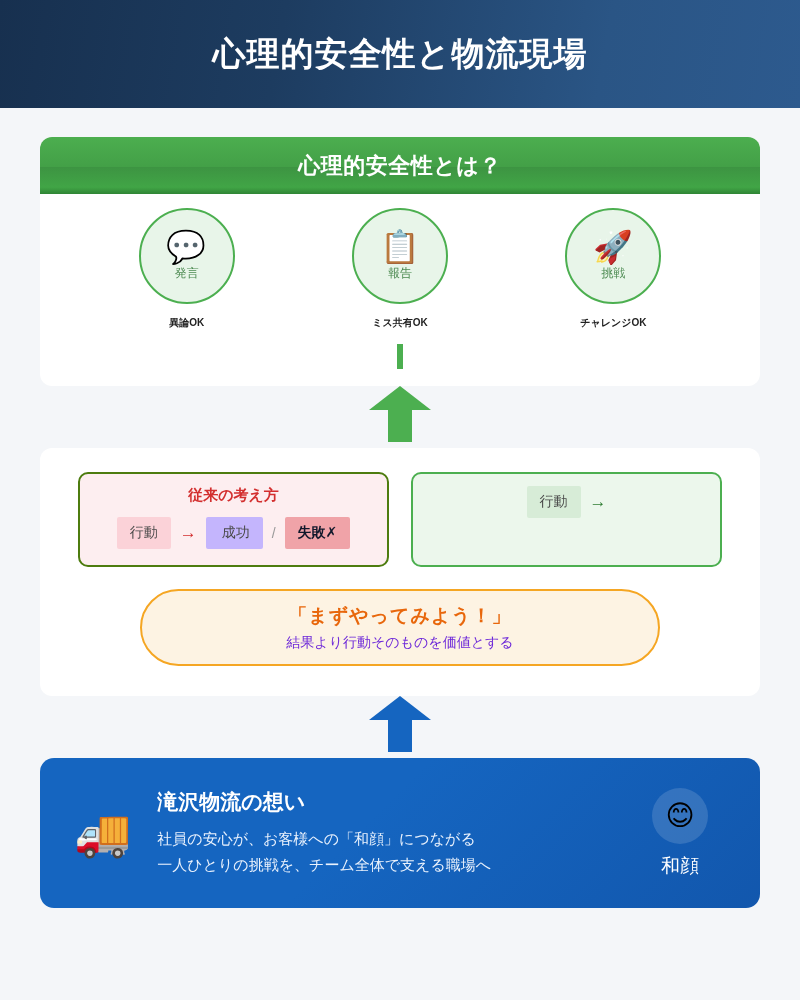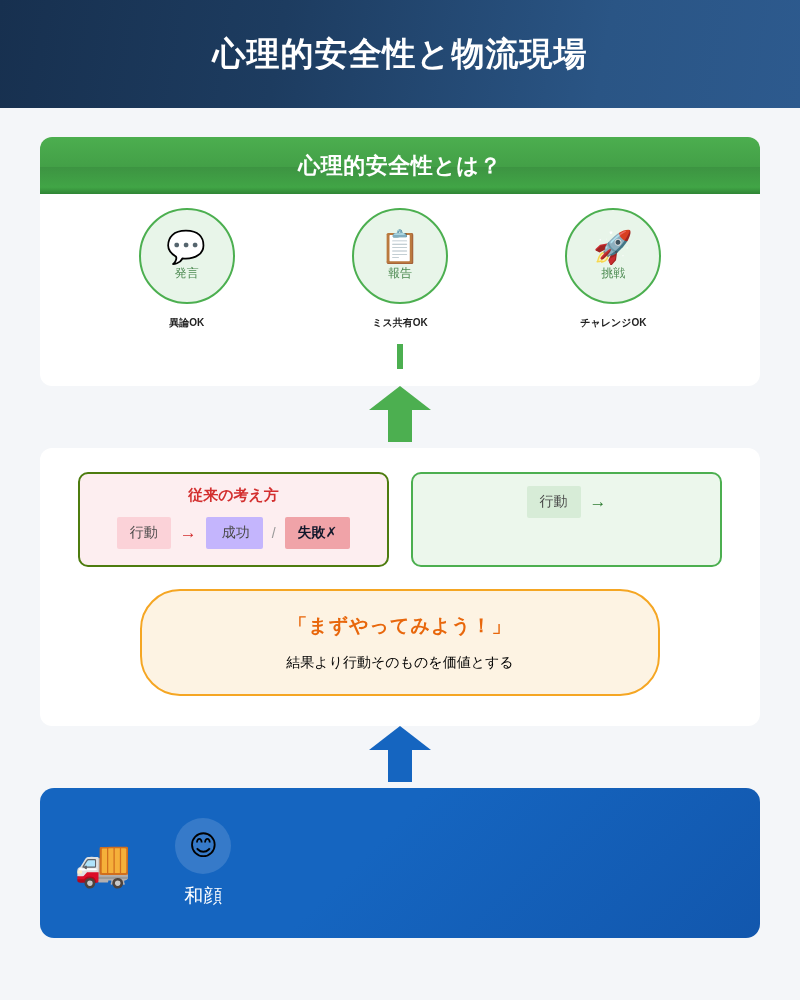--- a/index.html
+++ b/index.html
@@ -105,26 +105,26 @@
   .chip.green-l{ background:#d7ecd7; color:#4a4a4a; }
   .chip.green-d{ background:#9ed5a1; color:#1b5e20; font-weight:bold; }
   .arrow-char{ font-size:17px; }
   .arrow-char.red{ color:#d32f2f; }
   .arrow-char.green{ color:#2e7d32; }
   .slash{ font-size:14px; color:#999; }
 
   .callout{
     margin:22px auto 0; width:520px;
     background:#fdf3e3; border:2.5px solid #f5a623;
-    border-radius:40px; padding:22px 20px; text-align:center;
+    border-radius:40px; padding:12px 20px; text-align:center;
   }
   .callout-title{
     font-size:19px; font-weight:bold; color:#e8670c; letter-spacing:1px;
   }
-  .callout-sub{ font-size:14px; color:#000000; margin-top:15px; }
+  .callout-sub{ font-size:14px; color:#6d28d9; margin-top:5px; }
 
   
   .footer-card{
     width:720px; margin:0 auto; height:150px;
     background:linear-gradient(135deg,#1565c0 0%,#1565c0 45%,#1257ad 100%);
     border-radius:14px;
     display:flex; align-items:center; padding:0 34px; gap:26px;
   }
   .truck{ font-size:46px; line-height:1; }
   .footer-text{ flex:1; }
@@ -228,17 +228,22 @@
 <div class="arrow-row">
   <div class="arrow-up arrow-blue">
     <div class="head"></div>
     <div class="shaft"></div>
   </div>
 </div>
 <div class="gap-sm"></div>
 
 <div class="footer-card">
   <div class="truck">🚚</div>
+  <div class="footer-text">
+    <div class="footer-title">滝沢物流の想い</div>
+    <div class="footer-line">社員の安心が、お客様への「和顔」につながる</div>
+    <div class="footer-line">一人ひとりの挑戦を、チーム全体で支える職場へ</div>
+  </div>
   <div class="smiley-wrap">
     <div class="smiley-circle">😊</div>
     <div class="smiley-label">和顔</div>
   </div>
 </div>
 
 </body></html>

